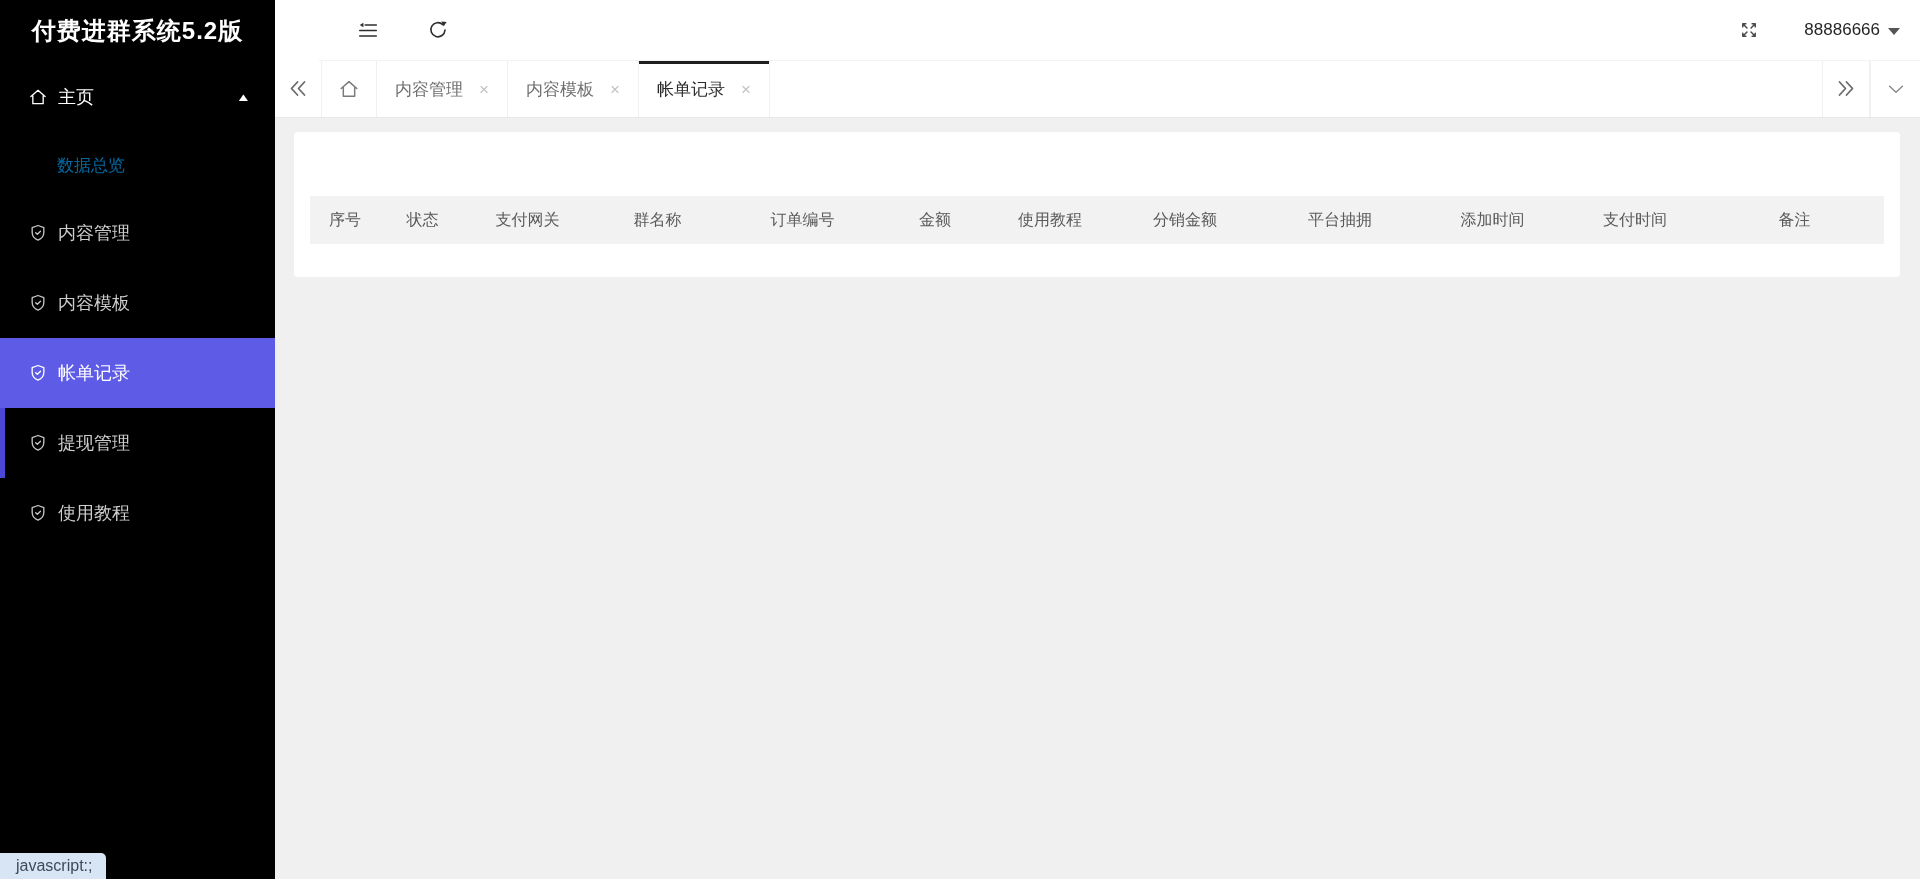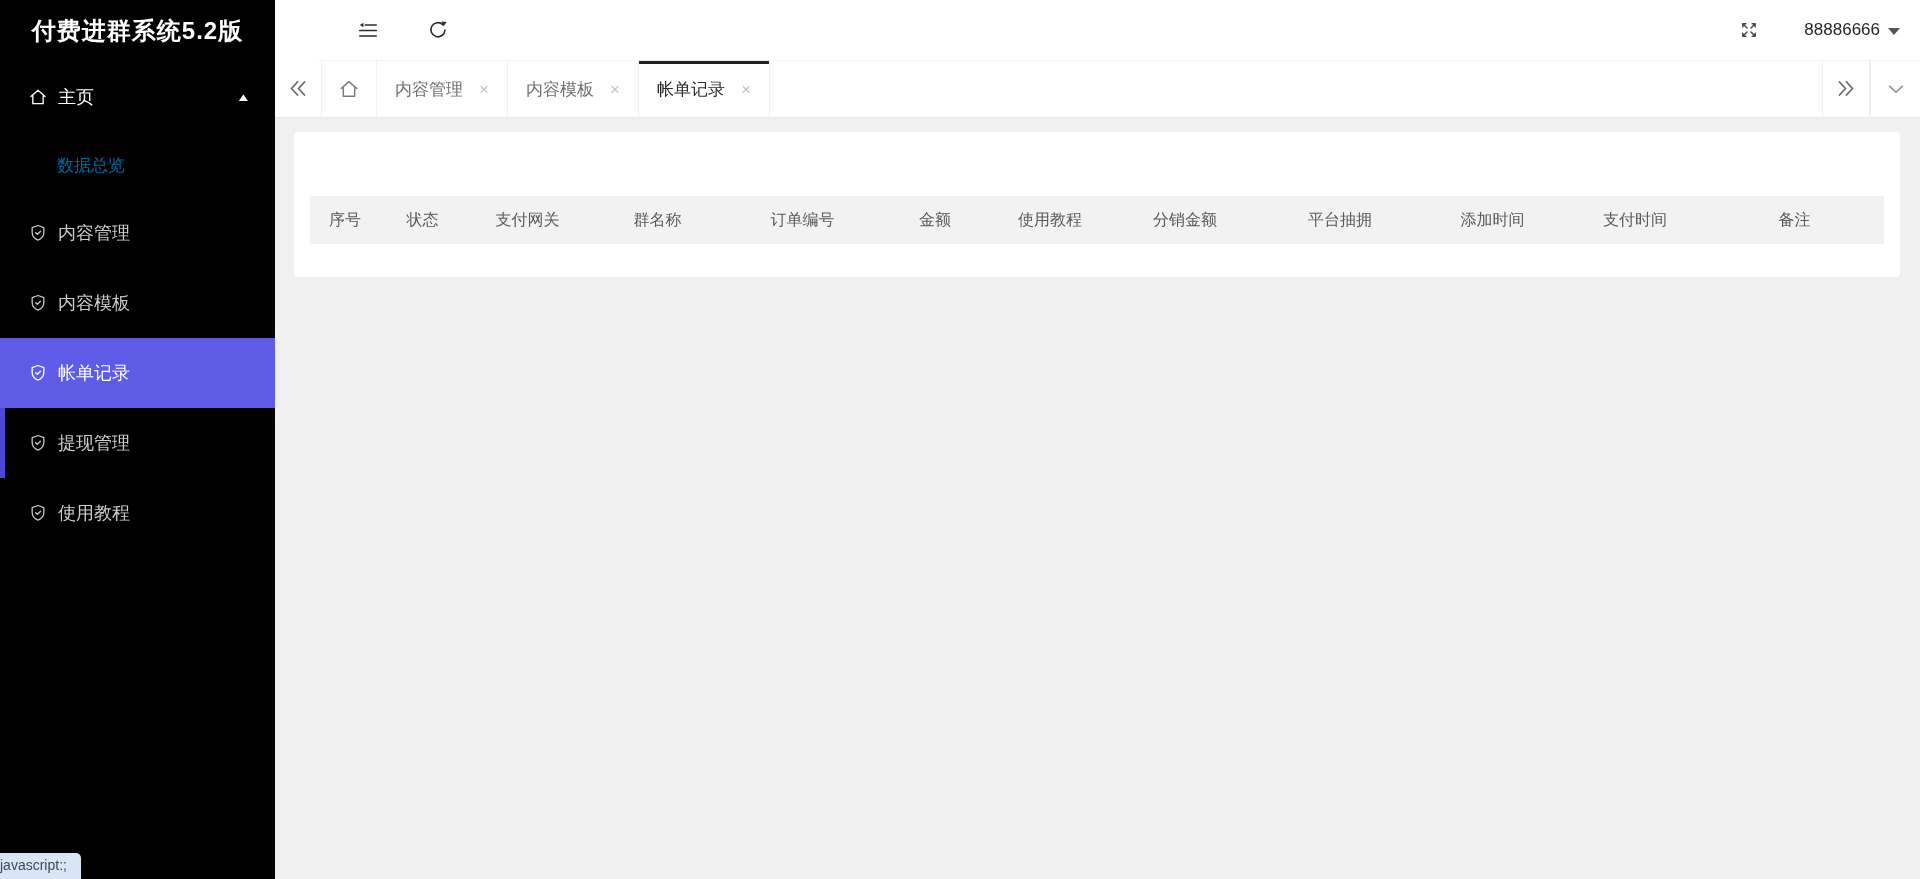--- a/index.html
+++ b/index.html
@@ -52,21 +52,21 @@
 
   
   .content { flex:1; background:#f0f0f0; overflow:hidden; }
   .card { margin:14px 20px 0 19px; height:145px; background:#ffffff; border-radius:4px; padding:64px 16px; }
   .thead { height:48px; background:#f2f2f2; display:flex; align-items:center; }
   .th { text-align:center; font-size:16px; color:#5a5a5a; white-space:nowrap; }
   .c0{width:70px}.c1{width:85px}.c2{width:125px}.c3{width:135px}.c4{width:155px}.c5{width:110px}
   .c6{width:120px}.c7{width:150px}.c8{width:160px}.c9{width:145px}.c10{width:140px}.c11{flex:1}
 
   
-  .status-tip { position:fixed; left:0; bottom:0; height:26px; line-height:25px; background:#d8e5f5; color:#3f4a58; font-size:14px; padding:0 14px 0 0; border-top-right-radius:5px; z-index:5; }
+  .status-tip { position:fixed; left:0; bottom:0; height:26px; line-height:25px; background:#d8e5f5; color:#3f4a58; font-size:16px; padding:0 14px 0 16px; border-top-right-radius:5px; z-index:5; }
 </style>
 </head>
 <body>
 
 <div class="app">
 
   <aside class="sidebar">
     <div class="sidebar-title">付费进群系统5.2版</div>
     <nav>
       <div class="nav-item home">

